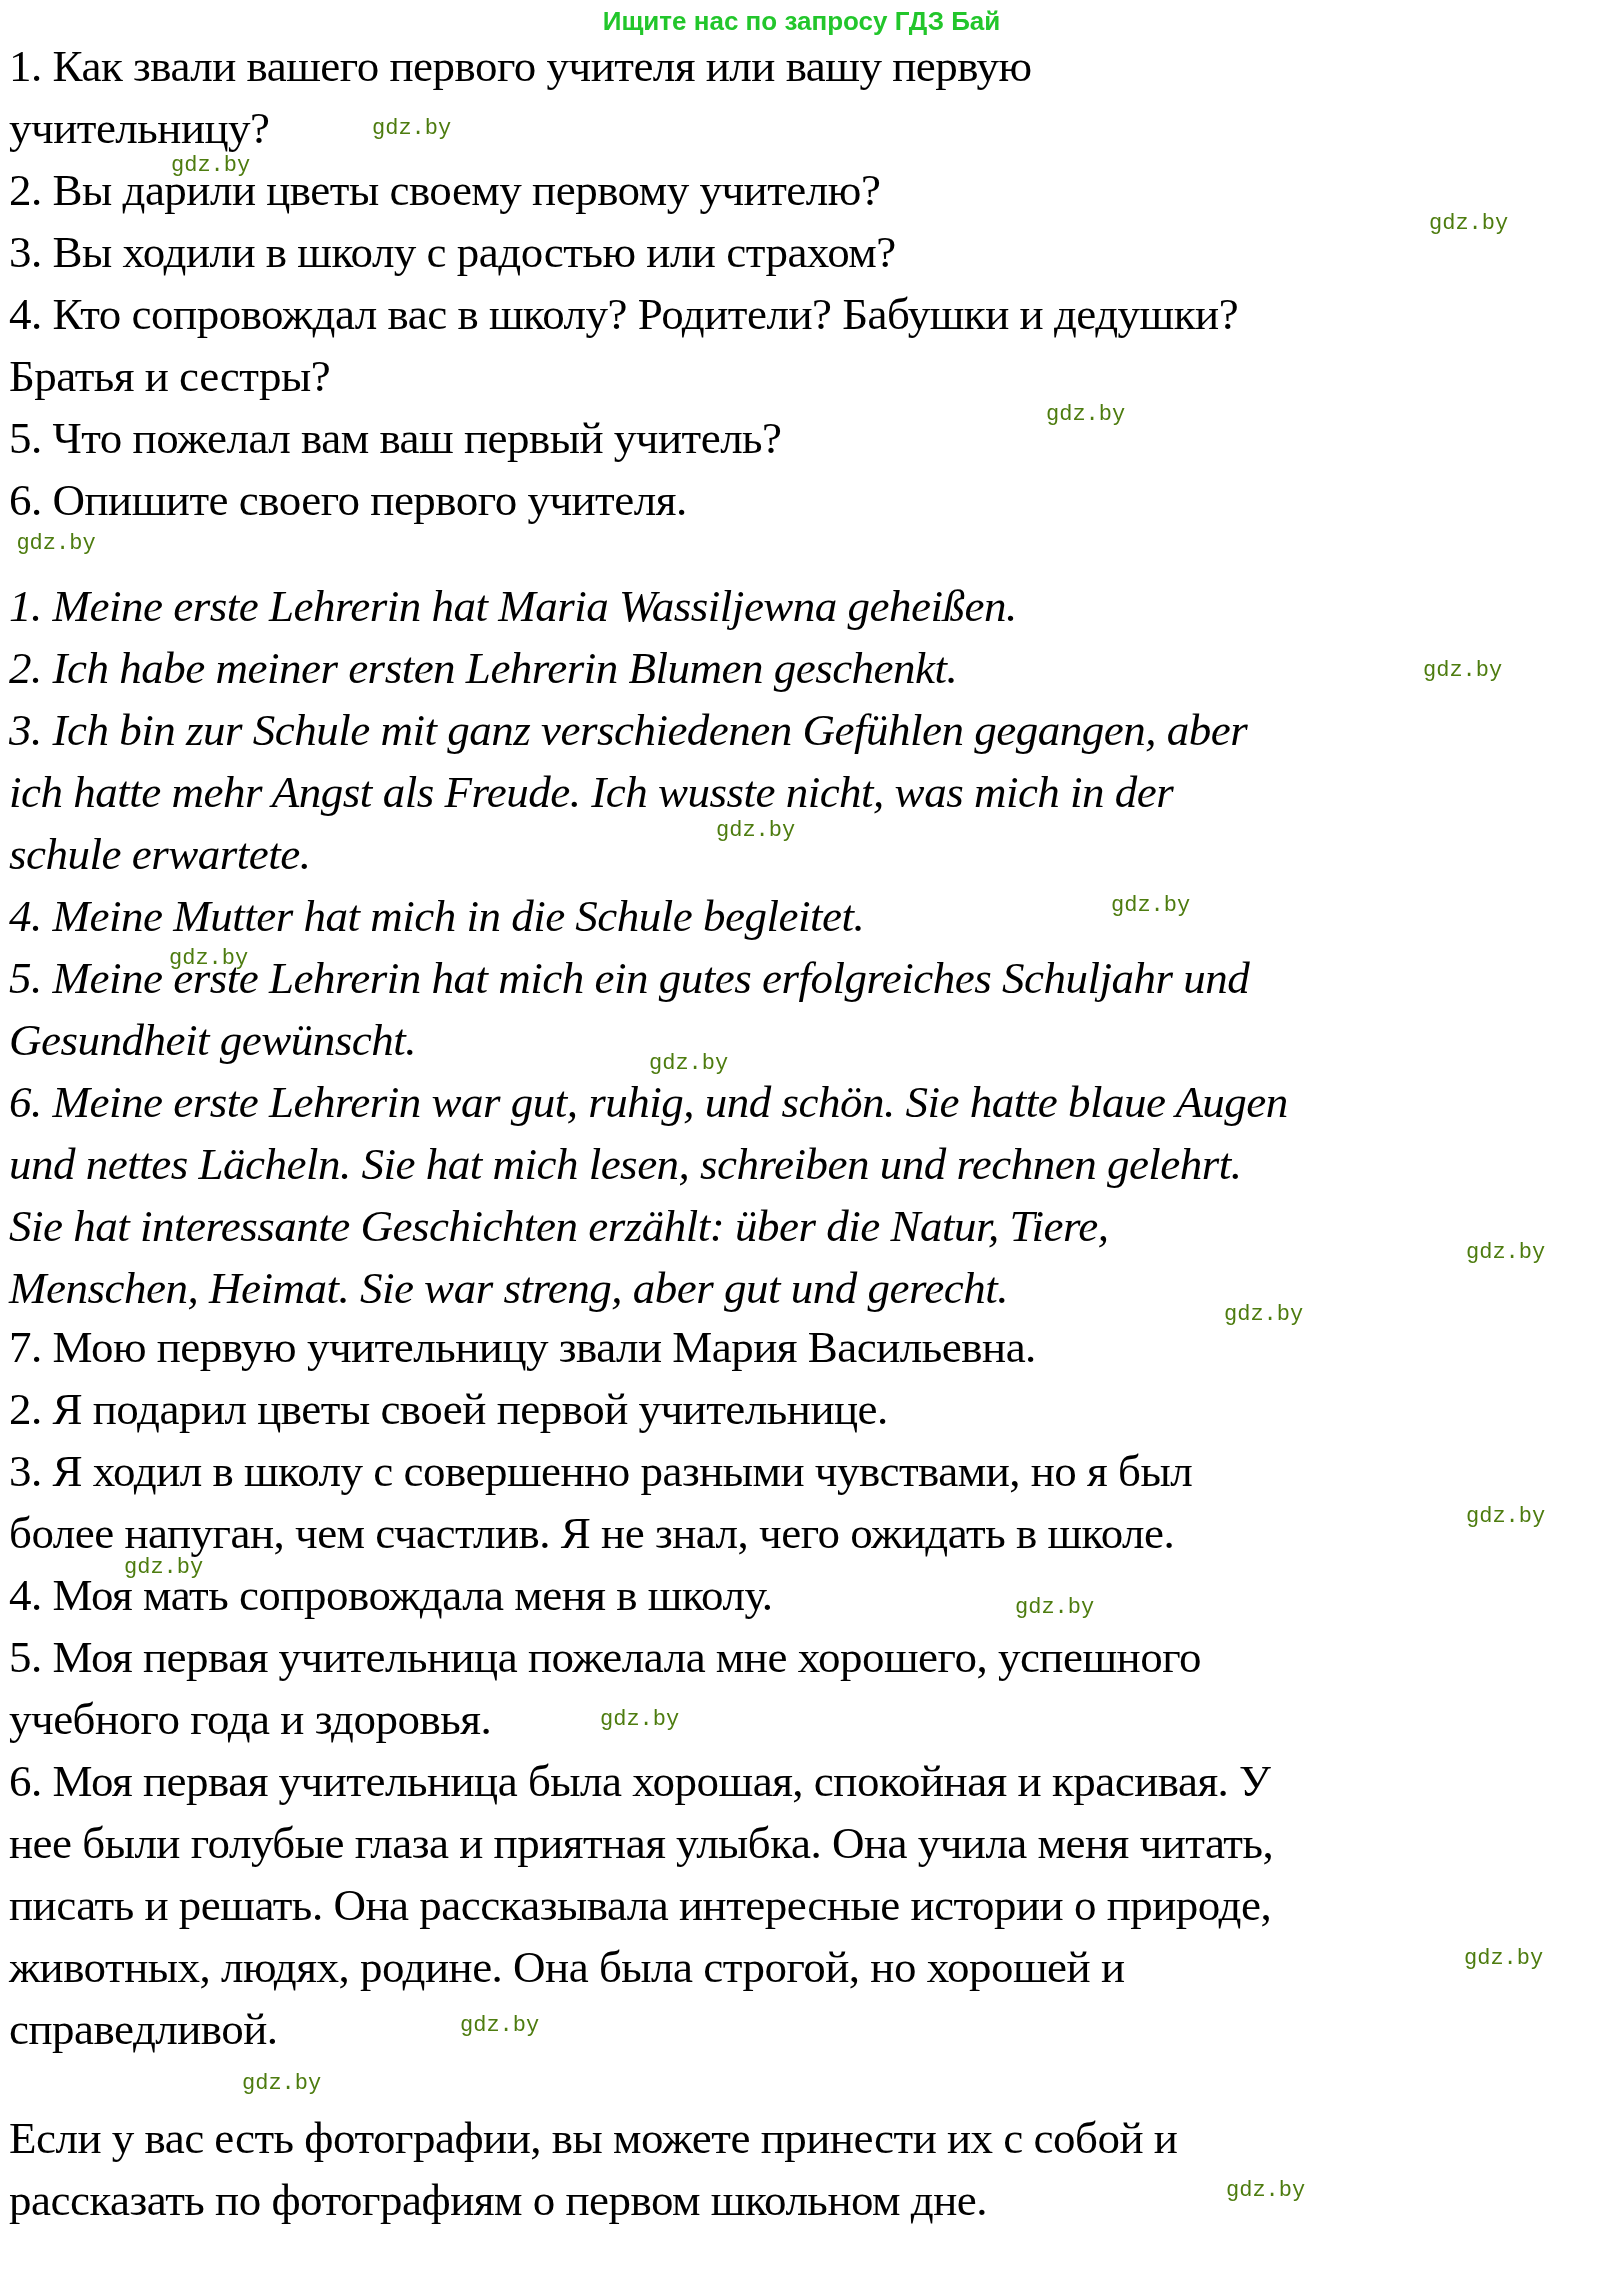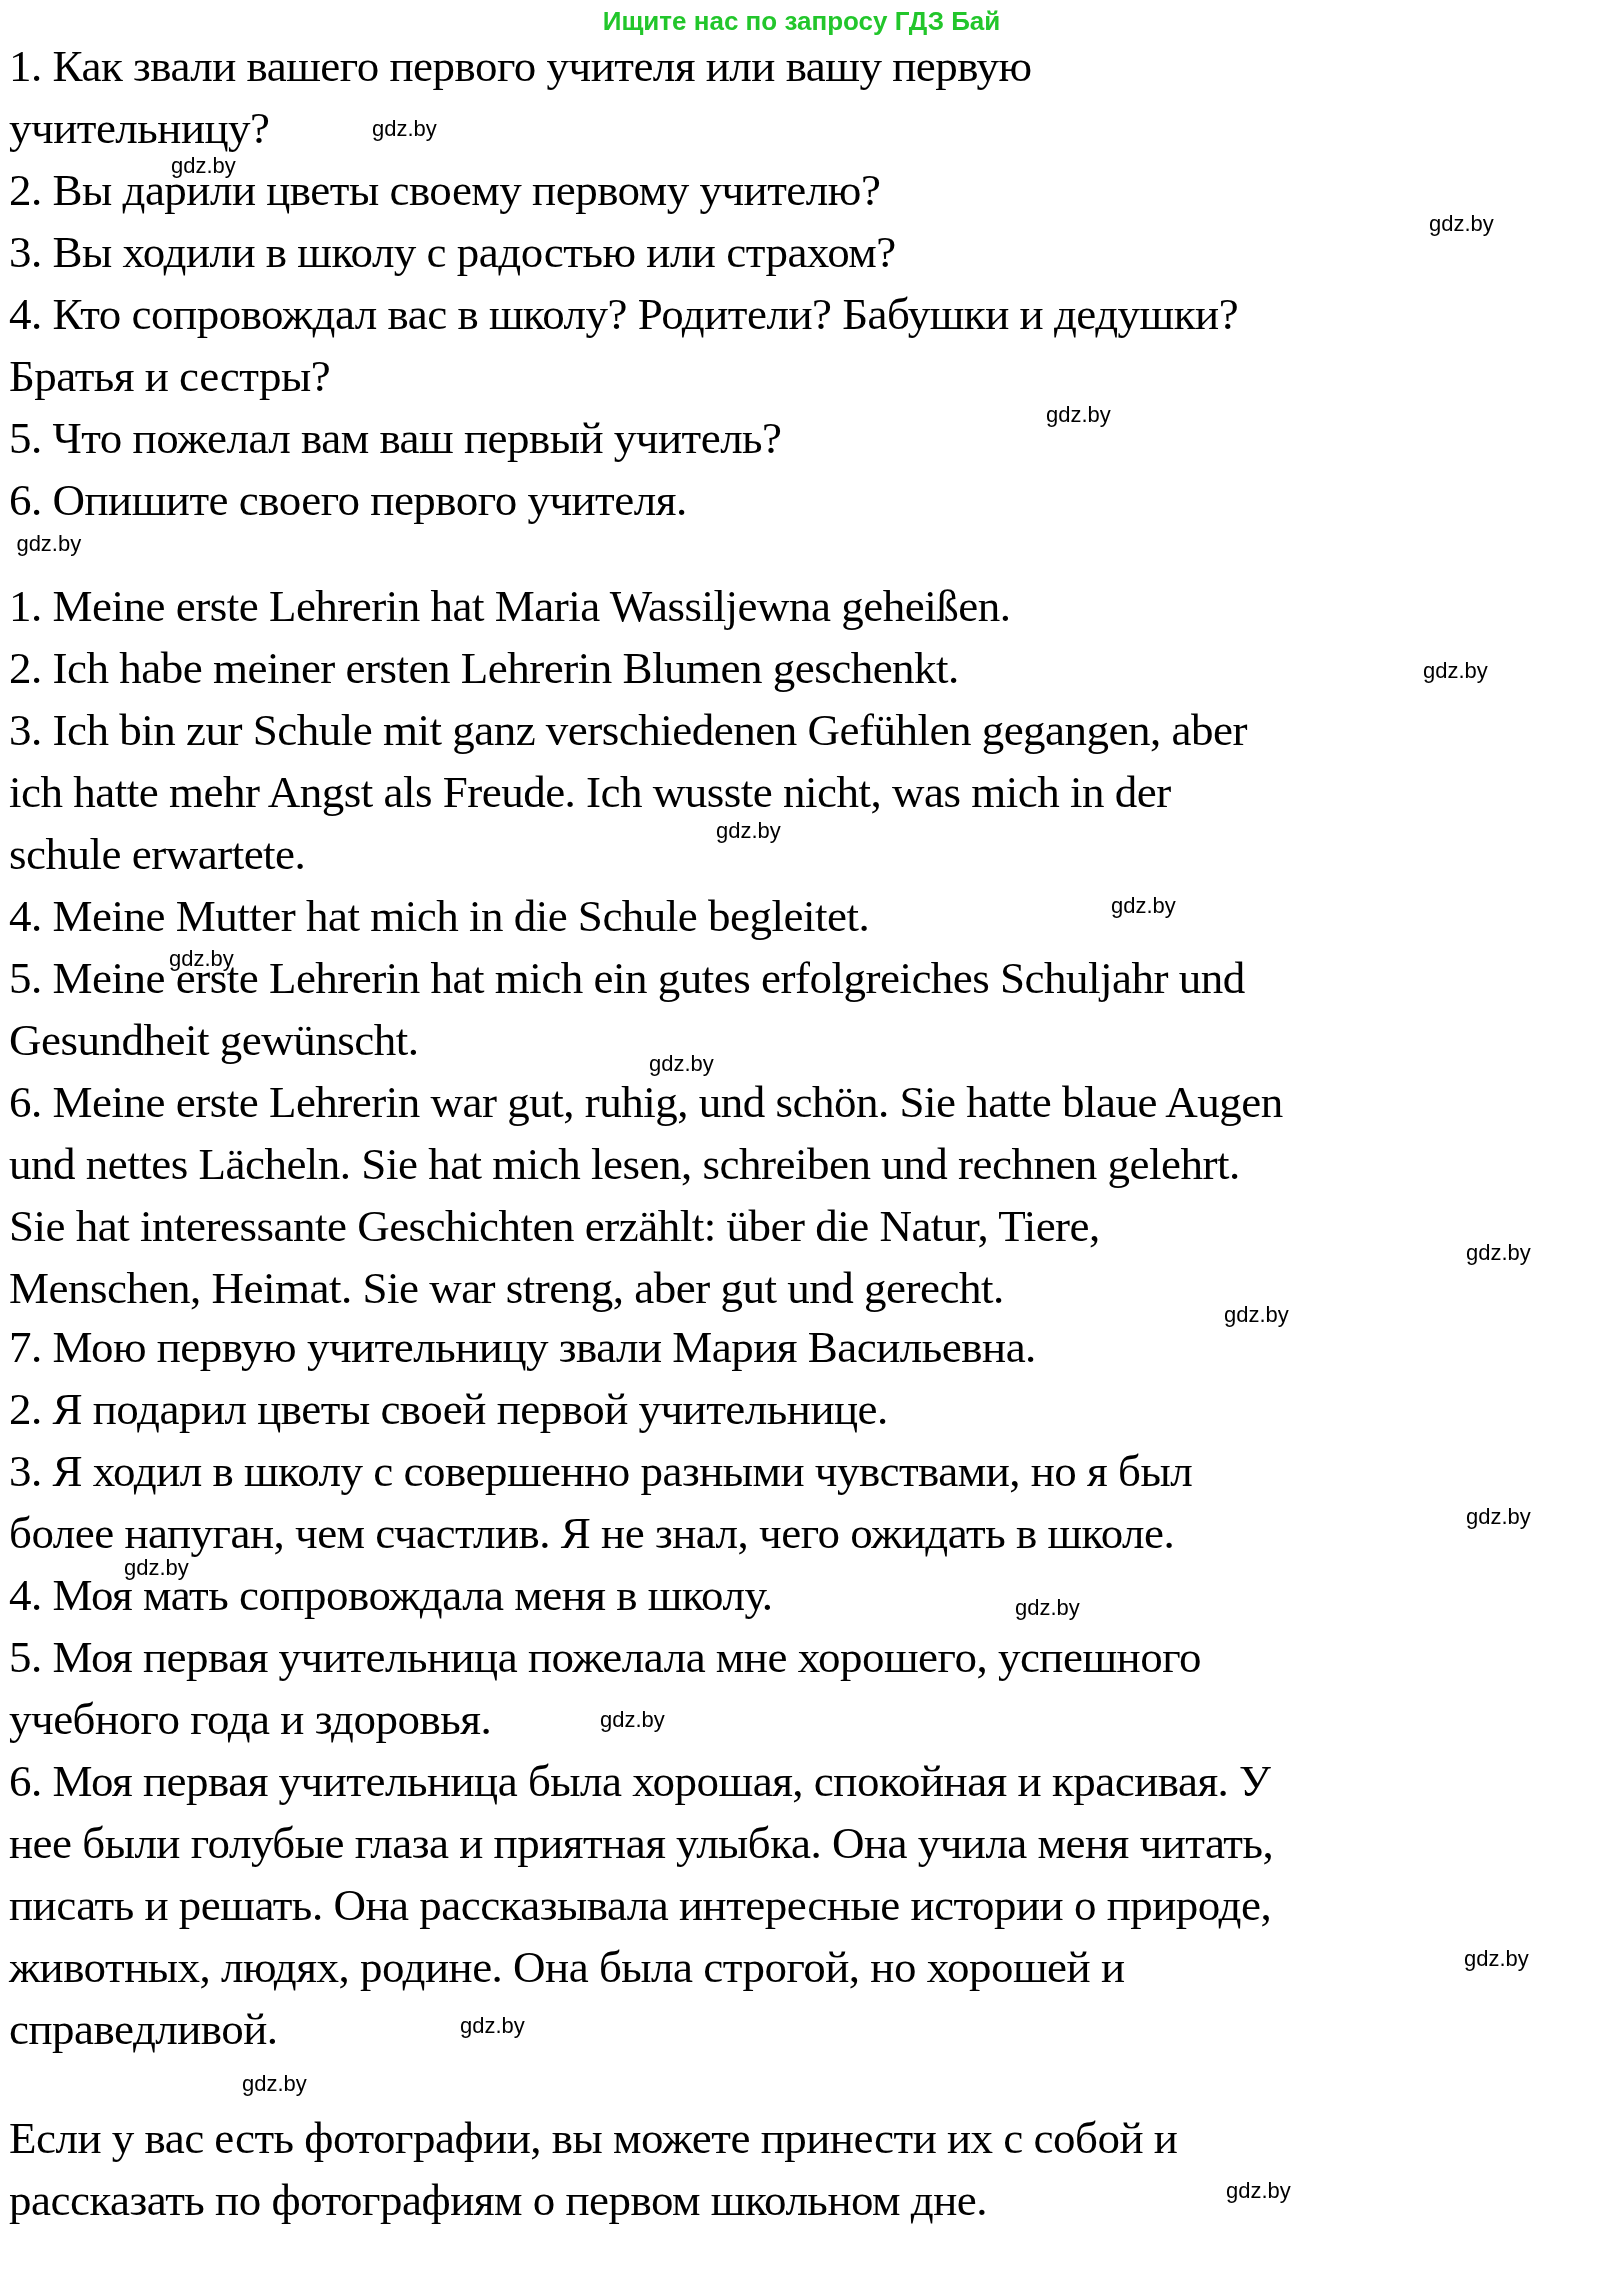--- a/index.html
+++ b/index.html
@@ -21,35 +21,35 @@
     font-size: 26px;
     font-weight: bold;
     color: #22c62b;
   }
   .section {
     position: absolute;
     left: 9px;
     right: 16px;
   }
   .sec-questions   { top: 35px;  }
-  .sec-answers     { top: 575px; }
+  .sec-answers     { top: 575px; font-style: italic; }
   .sec-translation { top: 1316px; }
   .sec-note        { top: 2107px; }
   .line {
     height: 62px;
     line-height: 62px;
     font-size: 45px;
     letter-spacing: -0.5px;
     white-space: nowrap;
   }
   .wm {
     position: absolute;
-    font-family: Liberation Sans, sans-serif;
+    font-family: Liberation Mono, monospace;
     font-size: 22px;
-    color: #000000;
+    color: #4d7c0f;
     white-space: nowrap;
   }
   .footer {
     position: absolute;
     top: 2253px; left: 0;
     width: 100%;
     text-align: center;
     font-family: "Liberation Sans", sans-serif;
     font-size: 24.5px;
     color: #5e2b97;

